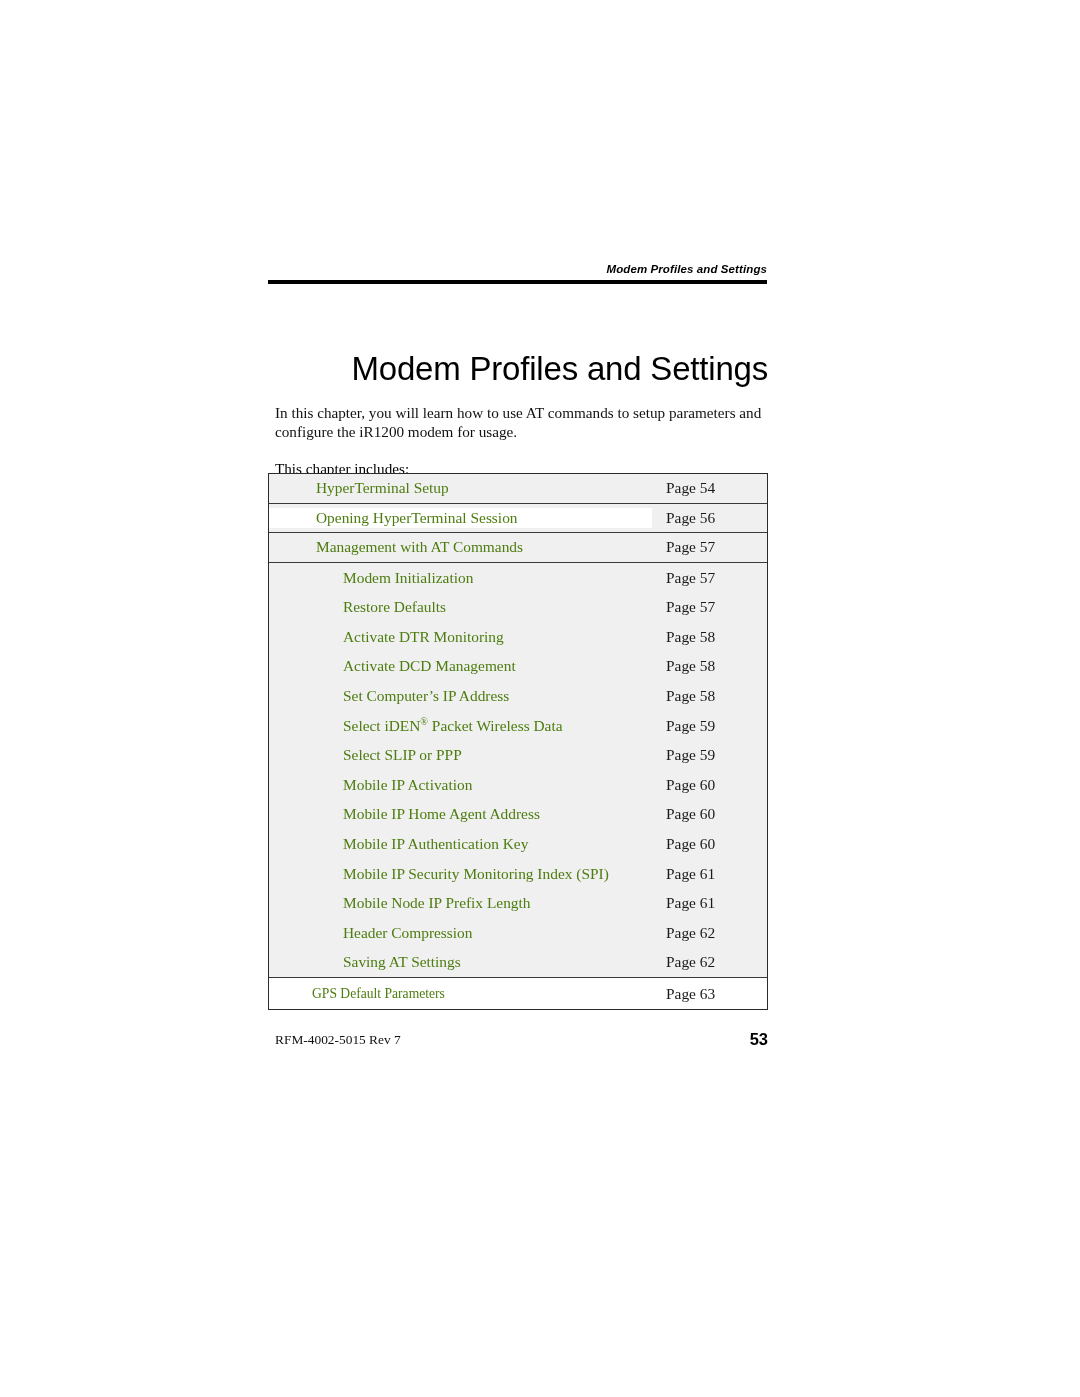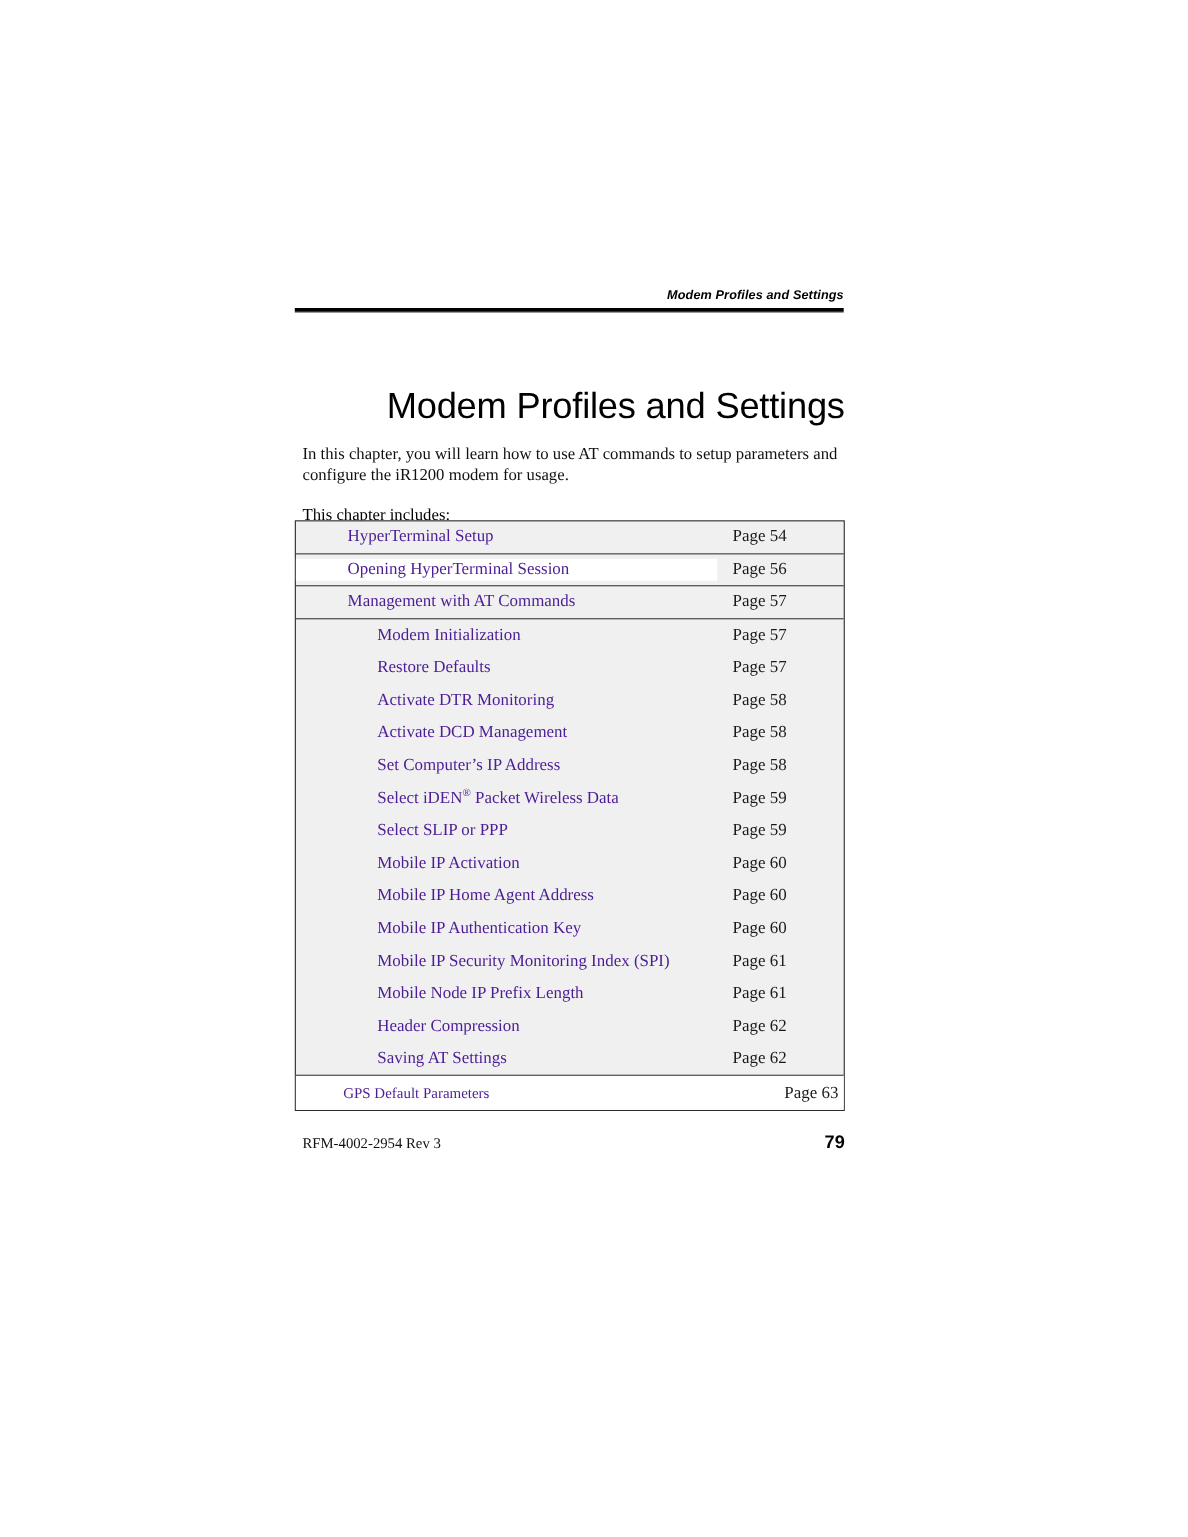--- a/index.html
+++ b/index.html
@@ -99,27 +99,26 @@
     display: flex;
     align-items: center;
     height: 29.6px;
     box-sizing: border-box;
   }
   .toc-row.sep {
     border-bottom: 1.3px solid #3a3a3a;
   }
   .toc-row.top-sep {
     border-top: 1.3px solid #3a3a3a;
-    gap: 47px;
   }
   .toc-label {
     flex: 0 0 383px;
     font-size: 15.4px;
     line-height: 20px;
-    color: #4c1d95;
+    color: #4d7c0f;
     white-space: nowrap;
     box-sizing: border-box;
   }
   .toc-page {
     flex: 1 1 auto;
     font-size: 15.4px;
     line-height: 20px;
     color: #1a1a1a;
     box-sizing: border-box;
     padding-left: 14px;
@@ -252,17 +251,17 @@
       <div class="toc-row lvl2">
         <div class="toc-label">Saving AT Settings</div>
         <div class="toc-page">Page 62</div>
       </div>
       <div class="toc-row lvl0 row-last top-sep">
         <div class="toc-label">GPS Default Parameters</div>
         <div class="toc-page">Page 63</div>
       </div>
     </div>
 
-  <div class="footer-doc">RFM-4002-2954 Rev 3</div>
-
-  <div class="footer-page">79</div>
+  <div class="footer-doc">RFM-4002-5015 Rev 7</div>
+
+  <div class="footer-page">53</div>
 
 </div>
 
 </body></html>

